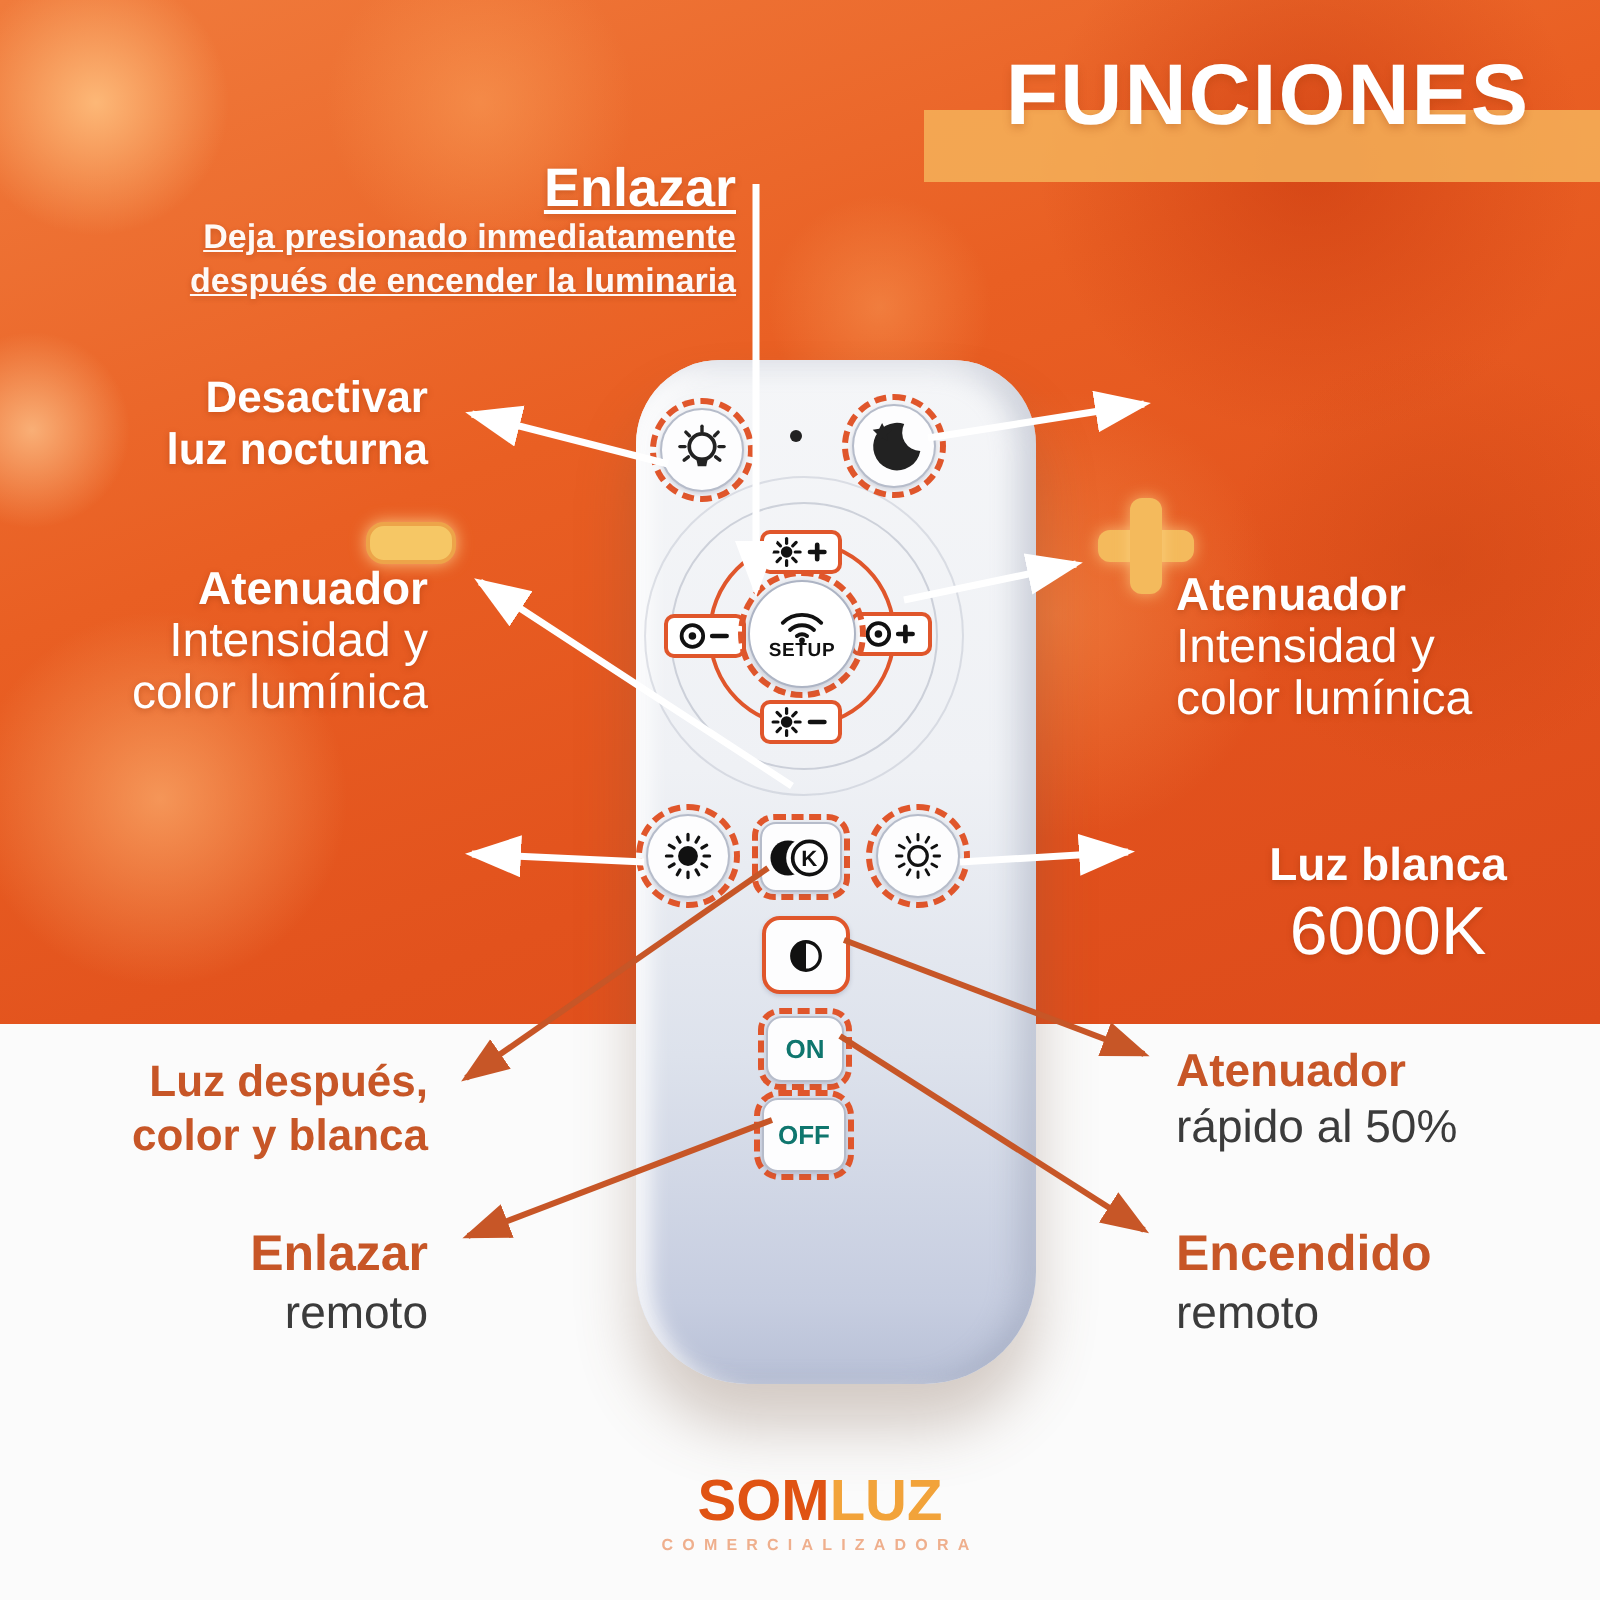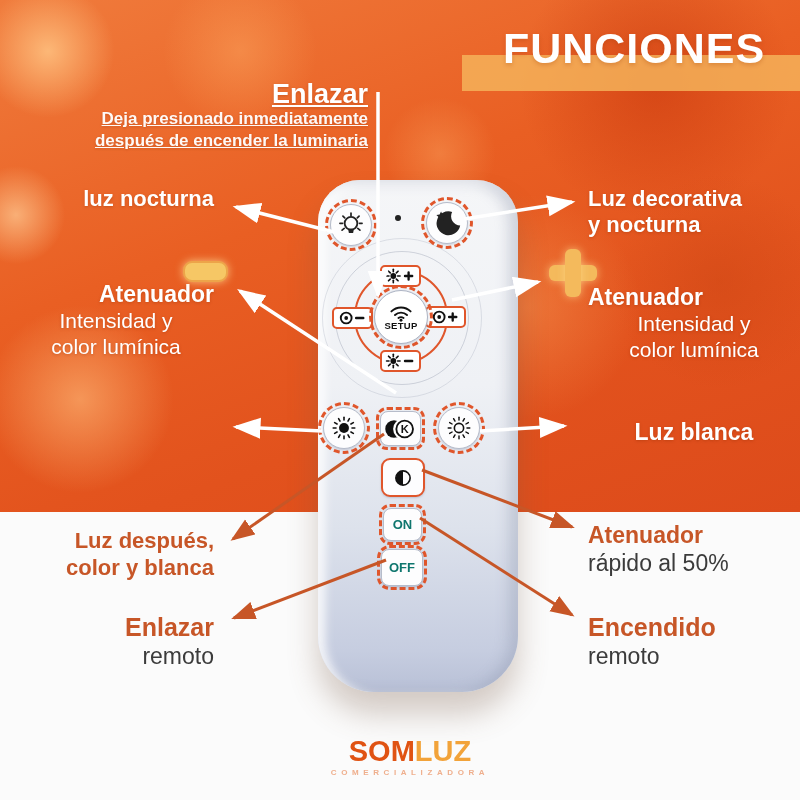--- a/index.html
+++ b/index.html
@@ -30,21 +30,21 @@
   .enlazar{left:60px;top:80px;width:308px;text-align:right;text-decoration:underline;}
   .enlazar .t{font-size:27px;line-height:28px;}
   .enlazar .s{font-size:17px;line-height:22px;font-weight:bold;opacity:.96;}
   .desactivar{left:18px;top:186px;width:196px;text-align:right;font-weight:bold;
     font-size:22px;line-height:26px;}
   .decorativa{left:588px;top:186px;width:212px;text-align:left;font-weight:bold;
     font-size:22px;line-height:26px;}
   .atenl{left:18px;top:281px;width:196px;text-align:right;}
   .atenr{left:588px;top:284px;width:212px;text-align:left;}
   .atenl .t,.atenr .t{font-size:23px;line-height:27px;}
-  .atenl .s,.atenr .s{font-size:21px;line-height:26px;text-align:center;}
+  .atenl .s,.atenr .s{font-size:24px;line-height:26px;}
   .calida{left:15px;top:409px;width:196px;text-align:right;}
   .blanca{left:588px;top:419px;width:212px;text-align:center;}
   .calida .t,.blanca .t{font-size:23px;line-height:27px;}
   .calida .v,.blanca .v{font-size:34px;line-height:40px;font-weight:400;}
   .co2{position:absolute;}
   .co2 .t{font-weight:bold;color:#C75627;}
   .co2 .s{color:#3B3B3B;}
   .cnb{left:28px;top:527px;width:186px;text-align:right;font-size:22px;line-height:27px;}
   .apagado{left:28px;top:612px;width:186px;text-align:right;}
   .apagado .t{font-size:25px;line-height:30px;}
@@ -126,43 +126,41 @@
   <div class="title-band"></div>
   <h1 class="title">FUNCIONES</h1>
 
   <div class="co enlazar">
     <div class="t">Enlazar</div>
     <div class="s">Deja presionado inmediatamente</div>
     <div class="s">después de encender la luminaria</div>
   </div>
 
   <div class="co desactivar">
+    <div>Desactivar</div>
     <div>luz nocturna</div>
   </div>
 
-  <div class="co decorativa">
-    <div>Luz decorativa</div>
-    <div>y nocturna</div>
-  </div>
 
   <div class="co atenl">
     <div class="t">Atenuador</div>
     <div class="s">Intensidad y</div>
     <div class="s">color lumínica</div>
   </div>
 
   <div class="co atenr">
     <div class="t">Atenuador</div>
     <div class="s">Intensidad y</div>
     <div class="s">color lumínica</div>
   </div>
 
 
   <div class="co blanca">
     <div class="t">Luz blanca</div>
+    <div class="v">6000K</div>
   </div>
 
   <div class="co2 cnb">
     <div class="t">Luz después,</div>
     <div class="t">color y blanca</div>
   </div>
 
   <div class="co2 rapido">
     <div class="t">Atenuador</div>
     <div class="s">rápido al 50%</div>

